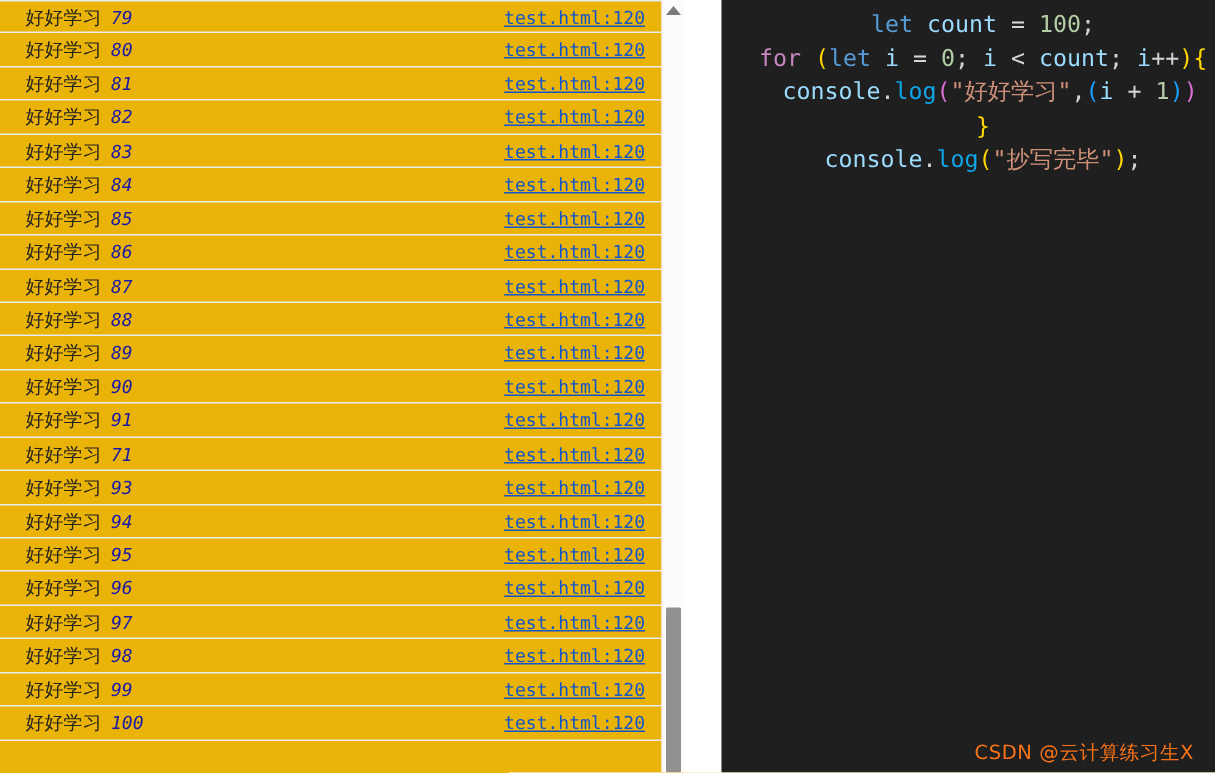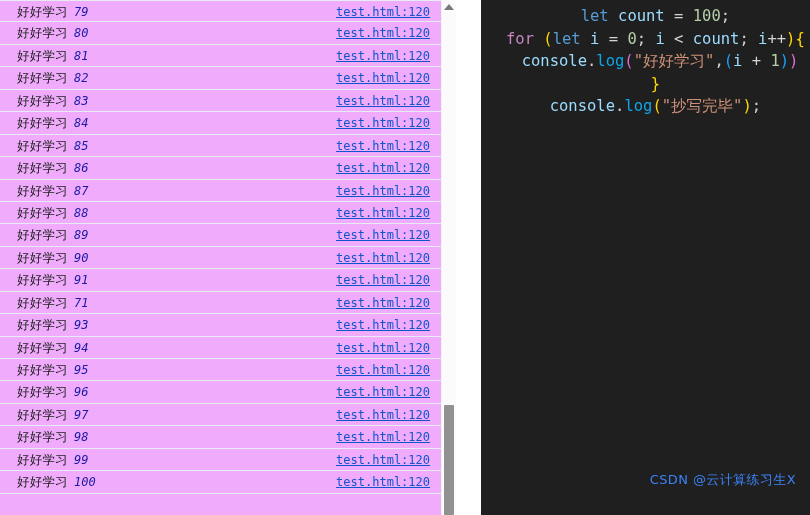--- a/index.html
+++ b/index.html
@@ -19,21 +19,21 @@
     height: 515px;
     display: flex;
     overflow: hidden;
   }
 
   
   #console-panel {
     position: relative;
     width: 456px;
     height: 515px;
-    background: #f0abfc;
+    background: #eab308;
     overflow: hidden;
     flex: 0 0 456px;
   }
   #console-list {
     position: absolute;
     top: 0; left: 0; right: 0;
     display: block;
   }
   .console-row {
     position: relative;
@@ -147,24 +147,24 @@
   .tk-paren-y  { color: #ffd700; }
   .tk-paren-m  { color: #da70d6; }
   .tk-paren-b  { color: #179fff; }
   .tk-brace-y  { color: #ffd700; }
   .tk-fn       { color: #0ea5e9; }
   .tk-str      { color: #ce9178; }
 
   #watermark {
     position: absolute;
     right: 14px;
-    bottom: 26px;
+    bottom: 4px;
     font-family: "DejaVu Sans", "Liberation Sans", sans-serif;
     font-size: 13px;
-    color: #3b82f6;
+    color: #f97316;
     letter-spacing: 0.4px;
     white-space: nowrap;
   }
 </style>
 </head>
 <body>
 
 <div id="app">
 
   <div id="console-panel">

